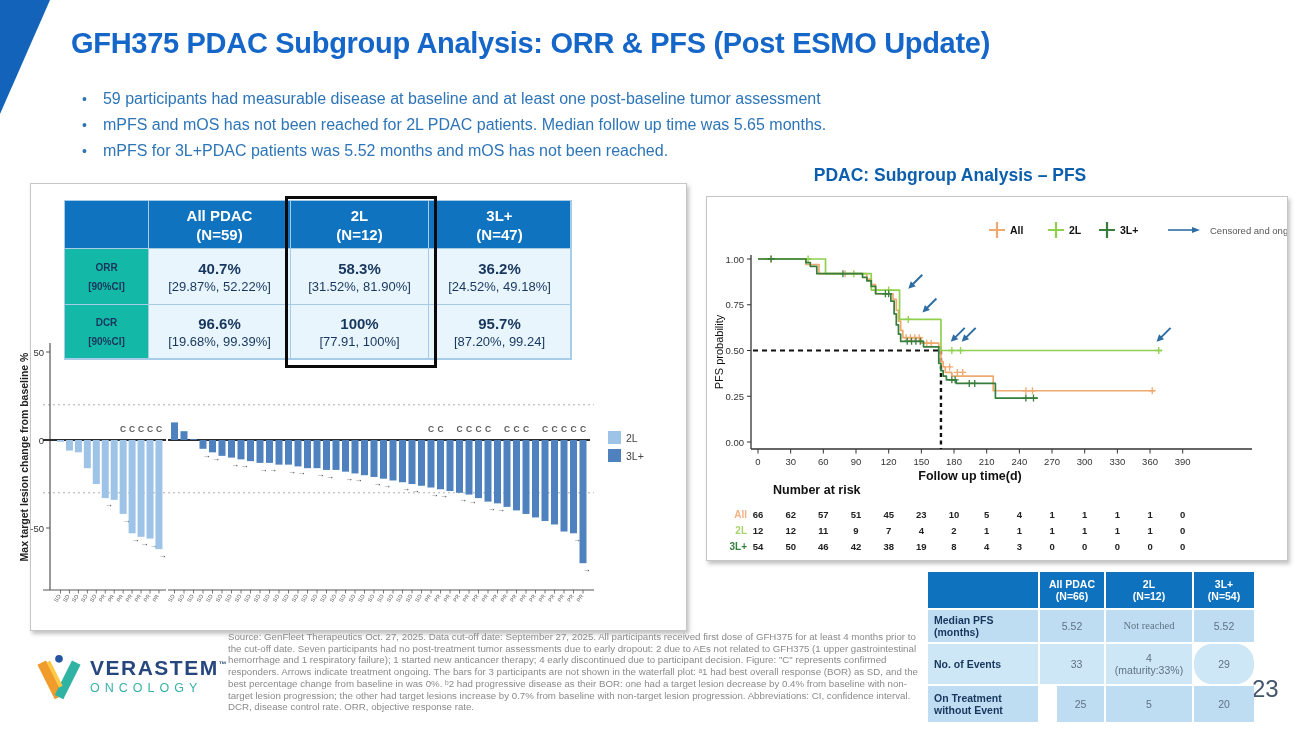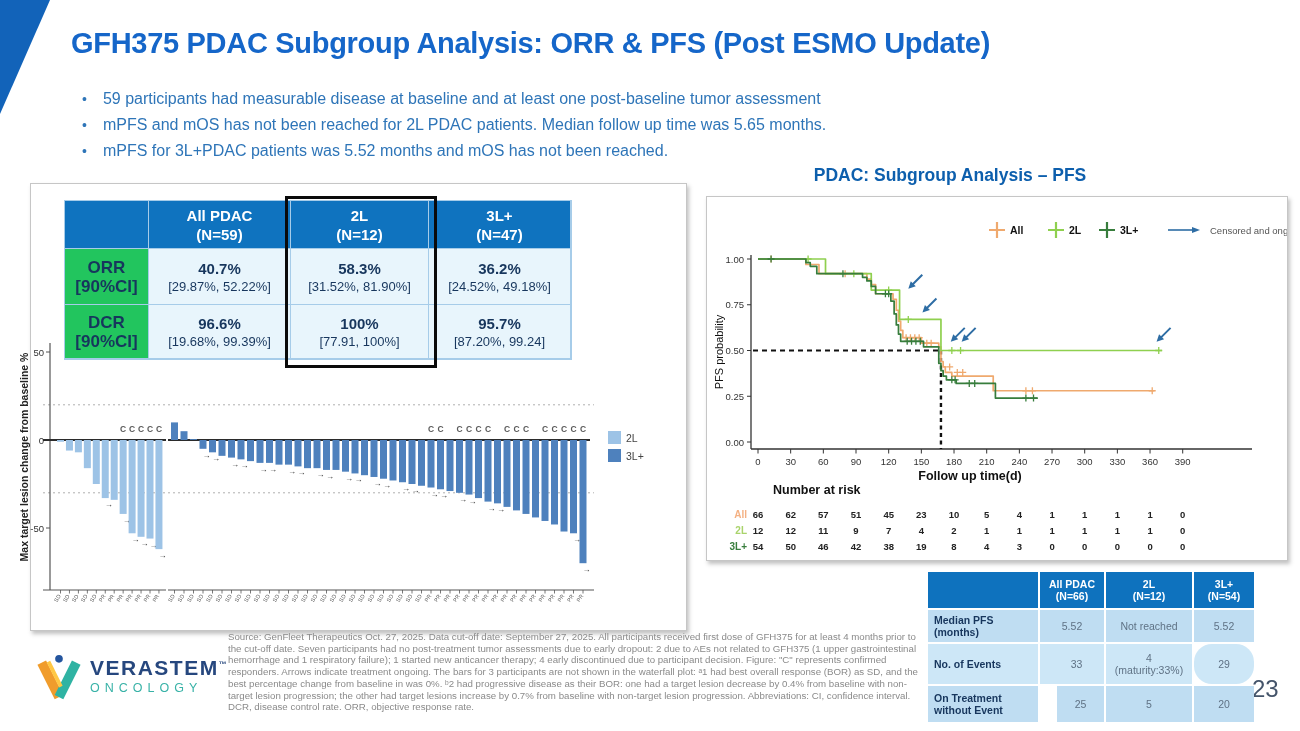--- a/index.html
+++ b/index.html
@@ -14,21 +14,21 @@
   .bullets li .dot{margin-right:16px;font-size:14px}
   .panel{border:1px solid #c6c6c6;background:#fff;box-shadow:2px 3px 4px rgba(120,120,120,.45)}
   #left-panel{left:30px;top:183px;width:655px;height:446px}
   #km-panel{left:706px;top:196px;width:580px;height:363px}
   
   #orr-table{left:64px;top:200px;display:grid;grid-template-columns:84px 142px 138px 142px;
              grid-template-rows:48px 56px 54px;border:1px solid #a6cce9;z-index:4}
   #orr-table .cell{border-right:1px solid #a6cce9;border-bottom:1px solid #a6cce9;
              display:flex;flex-direction:column;align-items:center;justify-content:center;text-align:center}
   #orr-table .hd{background:#0f73bf;color:#fff;font-weight:bold;font-size:15px;line-height:19px;white-space:pre-line}
-  #orr-table .lbl{background:#22c55e;font-weight:bold;font-size:17px;line-height:19px;white-space:pre-line;color:#17365d}
+  #orr-table .lbl{background:#14b8a6;font-weight:bold;font-size:10px;line-height:19px;white-space:pre-line;color:#17365d}
   #orr-table .val{background:#e8f5fc;color:#17365d}
   #orr-table .val .big{font-weight:bold;font-size:15px;line-height:19px}
   #orr-table .val .ci{font-size:13px;line-height:17px}
   #hl-box{left:285px;top:196px;width:146px;height:166px;border:3px solid #0a0a0a;z-index:6}
   #wf-svg{left:16px;top:285px;z-index:5}
   .km-title{left:750px;top:165px;width:400px;text-align:center;font-size:17.5px;
             font-weight:bold;color:#0d5fad}
   
   #pfs-table{left:928px;top:572px;display:grid;grid-template-columns:110px 64px 86px 60px;
              grid-template-rows:36px 32px 40px 36px;gap:2px;z-index:7}
@@ -507,21 +507,21 @@
       <div class="cell hd"></div>
       <div class="cell hd">All PDAC
 (N=66)</div>
       <div class="cell hd">2L
 (N=12)</div>
       <div class="cell hd">3L+
 (N=54)</div>
       <div class="cell lbl r0">Median PFS
 (months)</div>
       <div class="cell r0" style="color: rgb(95, 114, 133);">5.52</div>
-      <div class="cell r0" style="color: rgb(95, 114, 133);">Not reached</div>
+      <div class="cell r0" style="color: rgb(95, 114, 133); font-family: Liberation Serif, serif;">Not reached</div>
       <div class="cell r0" style="color: rgb(95, 114, 133);">5.52</div>
       <div class="cell lbl r1">No. of Events</div>
       <div class="cell r1" style="color: rgb(95, 114, 133); padding-left: 9px;">33</div>
       <div class="cell r1" style="color: rgb(95, 114, 133);">4
 (maturity:33%)</div>
       <div class="cell r1" style="color: rgb(95, 114, 133); border-radius: 18px;">29</div>
       <div class="cell lbl r0">On Treatment
 without Event</div>
       <div class="cell r0" style="color: rgb(95, 114, 133); margin-left: 17px;">25</div>
       <div class="cell r0" style="color: rgb(95, 114, 133);">5</div>

